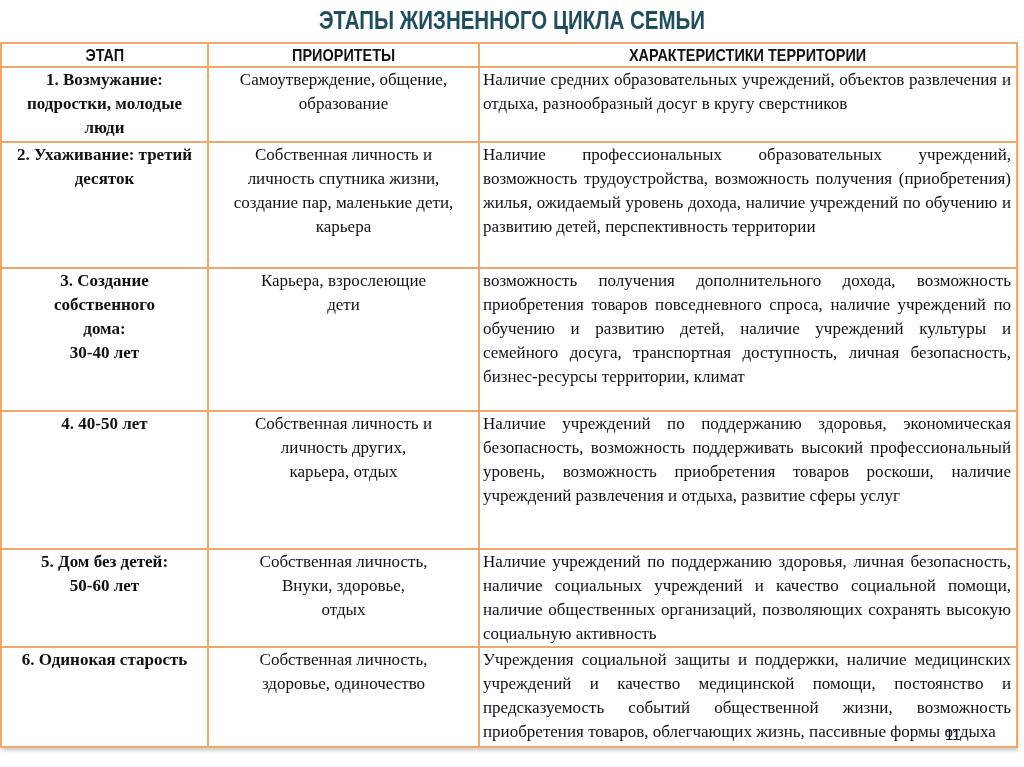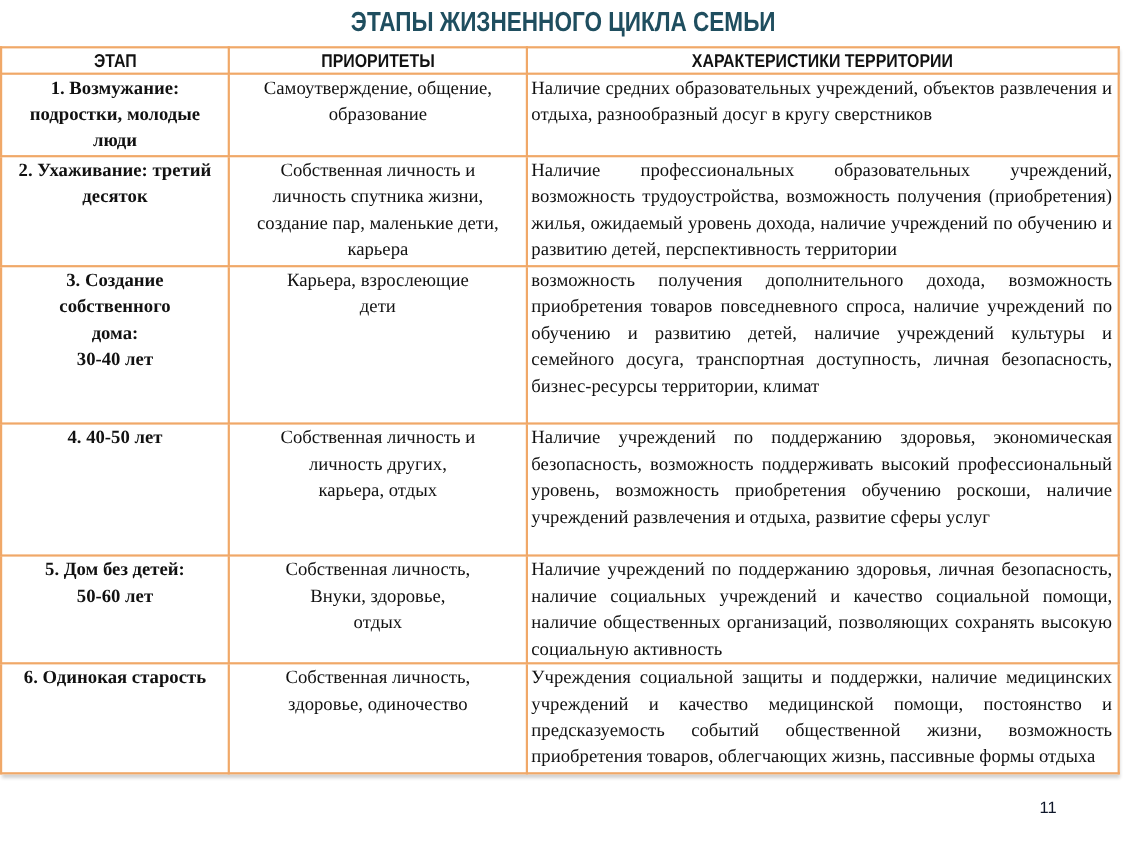--- a/index.html
+++ b/index.html
@@ -68,21 +68,21 @@
         <span class="line">люди</span>
       </td>
       <td class="prio">
         <span class="line">Самоутверждение, общение,</span>
         <span class="line">образование</span>
       </td>
       <td class="chars">
         <span>Наличие средних образовательных учреждений, объектов развлечения и отдыха, разнообразный досуг в кругу сверстников</span>
       </td>
     </tr>
-    <tr style="height:100px">
+    <tr style="height:126px">
       <td class="stage">
         <span class="line">2. Ухаживание: третий</span>
         <span class="line">десяток</span>
       </td>
       <td class="prio">
         <span class="line">Собственная личность и</span>
         <span class="line">личность спутника жизни,</span>
         <span class="line">создание пар, маленькие дети,</span>
         <span class="line">карьера</span>
       </td>
@@ -98,31 +98,31 @@
         <span class="line">30-40 лет</span>
       </td>
       <td class="prio">
         <span class="line">Карьера, взрослеющие</span>
         <span class="line">дети</span>
       </td>
       <td class="chars">
         <span>возможность получения дополнительного дохода, возможность приобретения товаров повседневного спроса, наличие учреждений по обучению и развитию детей, наличие учреждений культуры и семейного досуга, транспортная доступность, личная безопасность, бизнес-ресурсы территории, климат</span>
       </td>
     </tr>
-    <tr style="height:120px">
+    <tr style="height:138px">
       <td class="stage">
         <span class="line">4. 40-50 лет</span>
       </td>
       <td class="prio">
         <span class="line">Собственная личность и</span>
         <span class="line">личность других,</span>
         <span class="line">карьера, отдых</span>
       </td>
       <td class="chars">
-        <span>Наличие учреждений по поддержанию здоровья, экономическая безопасность, возможность поддерживать высокий профессиональный уровень, возможность приобретения обучению роскоши, наличие учреждений развлечения и отдыха, развитие сферы услуг</span>
+        <span>Наличие учреждений по поддержанию здоровья, экономическая безопасность, возможность поддерживать высокий профессиональный уровень, возможность приобретения товаров роскоши, наличие учреждений развлечения и отдыха, развитие сферы услуг</span>
       </td>
     </tr>
     <tr style="height:96px">
       <td class="stage">
         <span class="line">5. Дом без детей:</span>
         <span class="line">50-60 лет</span>
       </td>
       <td class="prio">
         <span class="line">Собственная личность,</span>
         <span class="line">Внуки, здоровье,</span>

